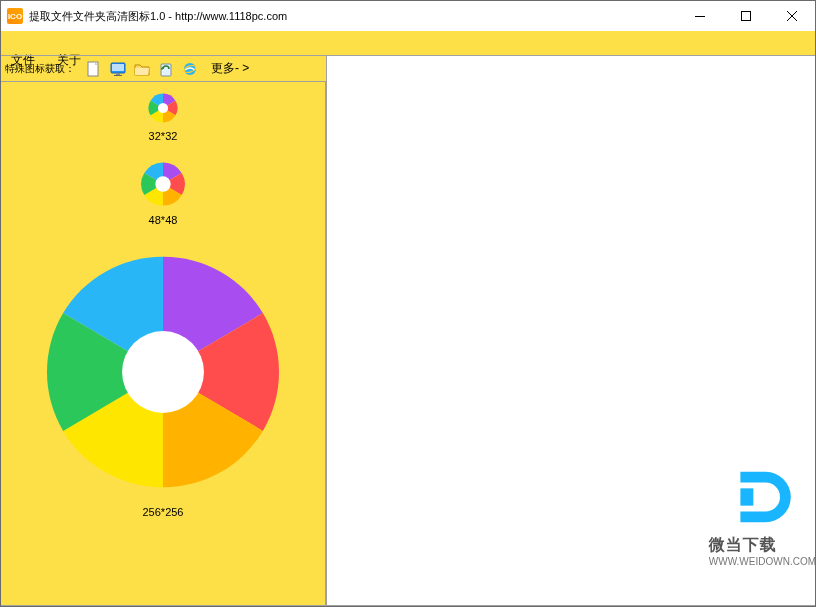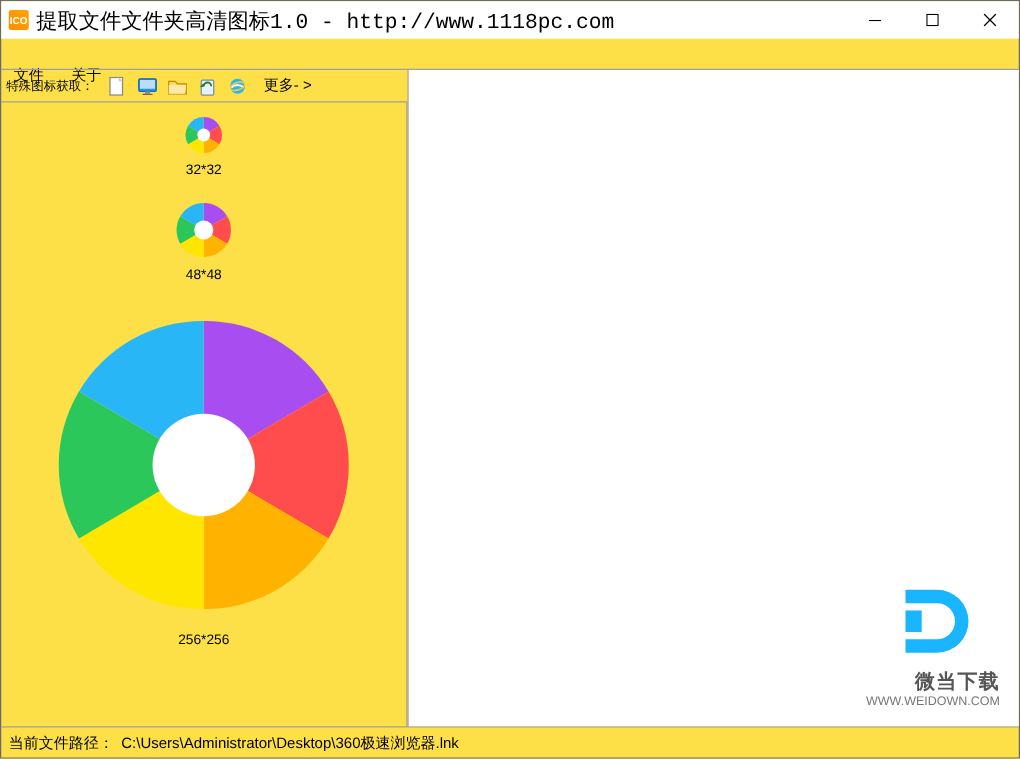--- a/index.html
+++ b/index.html
@@ -1,20 +1,20 @@
 <!DOCTYPE html>
 <html><head>
   <meta charset="utf-8">
   <style>
     * { margin:0; padding:0; box-sizing:border-box; font-family:"Microsoft YaHei", Arial, sans-serif; }
     body { width:816px; height:607px; background:#fff; position:relative; font-size:12px; }
     .window { width:816px; height:607px; border:1px solid #6a6a6a; display:flex; flex-direction:column; background:#fde047; }
     .titlebar { height:30px; display:flex; align-items:center; position:relative; background:#fff; }
     .app-icon { width:16px; height:16px; margin:0 6px; background:linear-gradient(45deg,#ff8c00,#ffa500); border-radius:2px; display:flex; align-items:center; justify-content:center; font-size:8px; color:#fff; font-weight:bold; flex-shrink:0; }
-    .title-text { font-size:17px; color:#000; white-space:nowrap;font-family:Liberation Mono, monospace; }
+    .title-text { font-size:11px; color:#000; white-space:nowrap; }
     .win-controls { position:absolute; right:0; top:0; display:flex; height:30px; }
     .win-btn { width:46px; height:30px; display:flex; align-items:center; justify-content:center; cursor:pointer; }
     .menubar { height:24px; display:flex; align-items:center; padding:0 6px; gap:14px; border-bottom:1px solid transparent; }
     .menu-item { font-size:12px; cursor:pointer; padding:2px 4px;margin-top:36px; }
     .body-area { flex:1; display:flex; flex-direction:column; min-height:0; }
     .content { flex:1; display:flex; border-top:1px solid #a0a0a0; border-bottom:1px solid #a0a0a0; min-height:0; }
     .left-panel { width:326px; display:flex; flex-direction:column; border-right:1px solid #a0a0a0; }
     .toolbar { height:26px; display:flex; align-items:center; border-bottom:1px solid #a0a0a0; padding:0 4px; gap:6px; }
     .toolbar-label { font-size:10px; margin-right:4px; }
     .tb-icon { width:18px; height:18px; cursor:pointer; display:flex; align-items:center; justify-content:center; font-size:14px; }
@@ -22,21 +22,21 @@
     .icon-list { flex:1; overflow-y:auto; border-right:1px solid #a0a0a0; padding:10px 0; }
     .icon-list::-webkit-scrollbar { width:17px; }
     .icon-list::-webkit-scrollbar-track { background:#f0f0f0; }
     .icon-list::-webkit-scrollbar-thumb { background:#cdcdcd; border:1px solid #a6a6a6; }
     .size-row { text-align:center; margin-bottom:18px; }
     .size-label { font-size:11px; display:block; margin-top:3px; }
     .windmill { display:inline-block; position:relative; }
     .right-panel { flex:1; background:#fff; }
     .statusbar { height:24px; display:flex; align-items:center; padding:0 6px; font-size:12px; }
     .path-label { color:#000; }
-    .watermark { position:absolute; right:16px; bottom:40px; text-align:right; pointer-events:none; }
+    .watermark { position:absolute; right:0; bottom:40px; text-align:left; pointer-events:none; }
     .watermark-logo { width:72px; height:72px; margin:0 auto 2px; }
     .watermark-text1 { font-size:16px; font-weight:700; color:#555; letter-spacing:1px; }
     .watermark-text2 { font-size:10px; color:#777; letter-spacing:0; }
     svg { display:block; }
   </style>
 </head>
 <body>
 
 <div class="window">
   <div class="titlebar">
@@ -145,24 +145,20 @@
                     <path d="M50 50 L11 27 A45 45 0 0 1 50 5 Z" fill="#29b6f6"></path>
                     <circle cx="50" cy="50" r="16" fill="#fff"></circle>
                   </g>
                 </svg></span>
             <span class="size-label">256*256</span>
           </div>
         </div>
       </div>
       <div class="right-panel"></div>
     </div>
-    <div class="statusbar">
-      <span class="path-label">当前文件路径：</span>
-      <span style="margin-left:6px;">C:\Users\Administrator\Desktop\360极速浏览器.lnk</span>
-    </div>
   </div>
 </div>
 
 <div class="watermark">
   <div class="watermark-logo">
     <svg width="72" height="72" viewBox="0 0 100 100">
       <path d="M20 15 L55 15 A35 35 0 0 1 55 85 L20 85 L20 70 L55 70 A20 20 0 0 0 55 30 L20 30 Z" fill="#19b5fe"></path>
       <rect x="20" y="38" width="18" height="24" fill="#19b5fe"></rect>
     </svg>
   </div>

